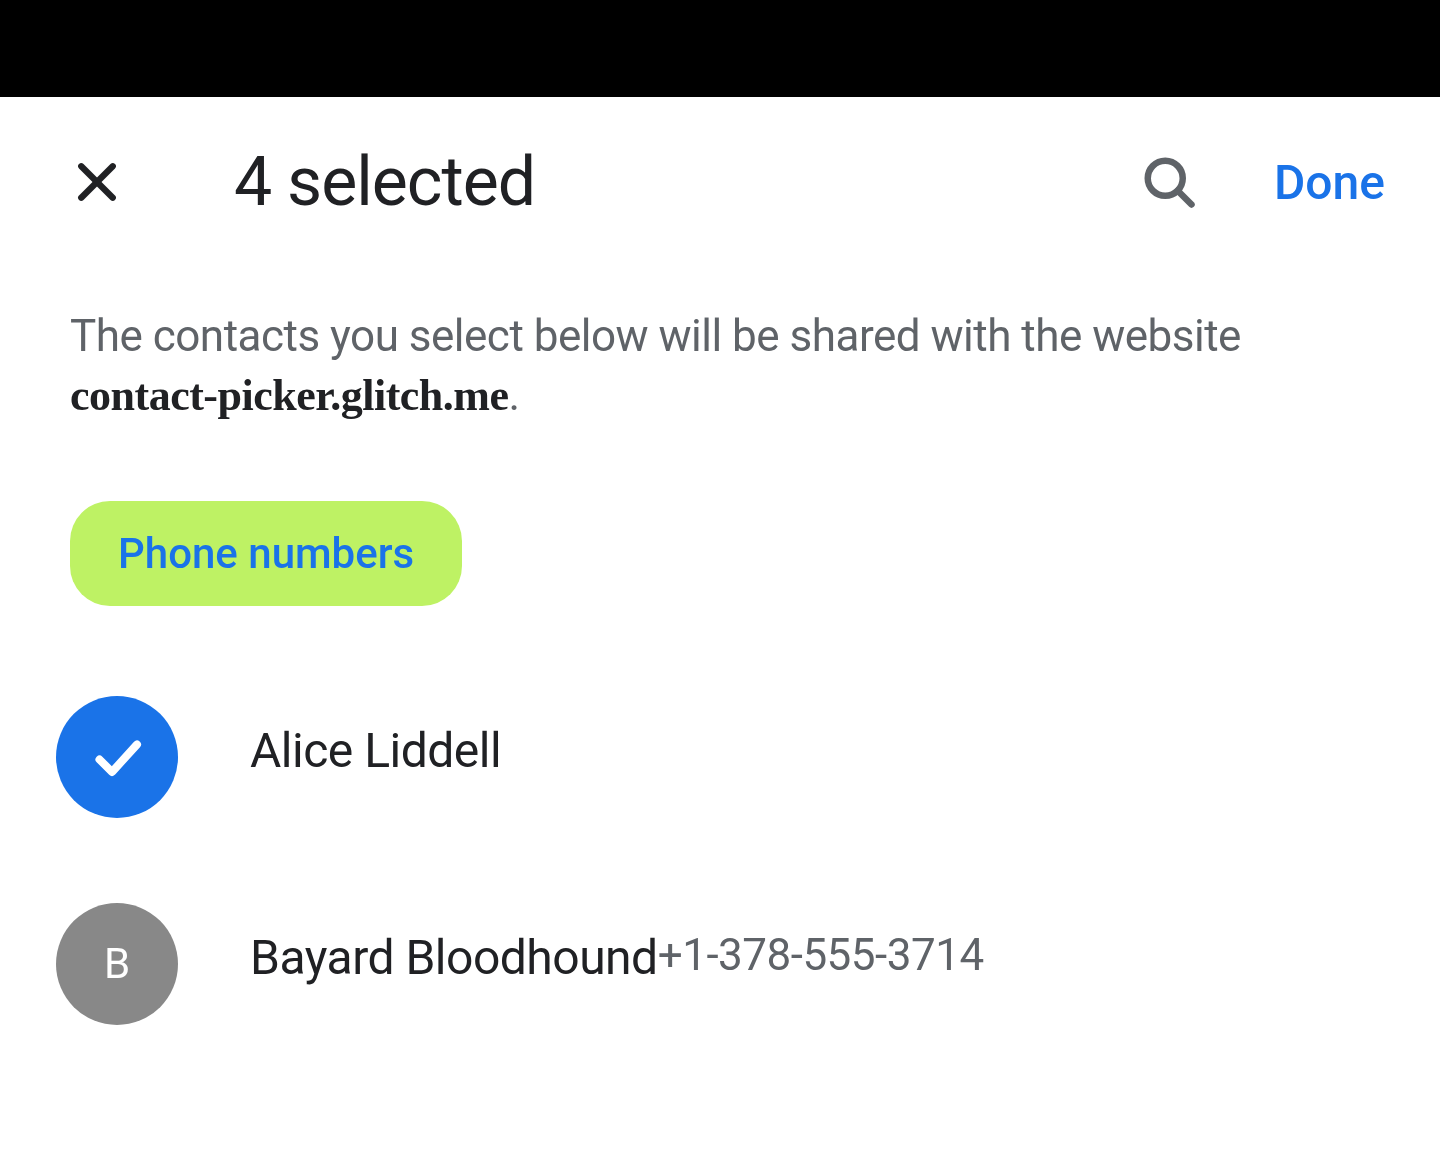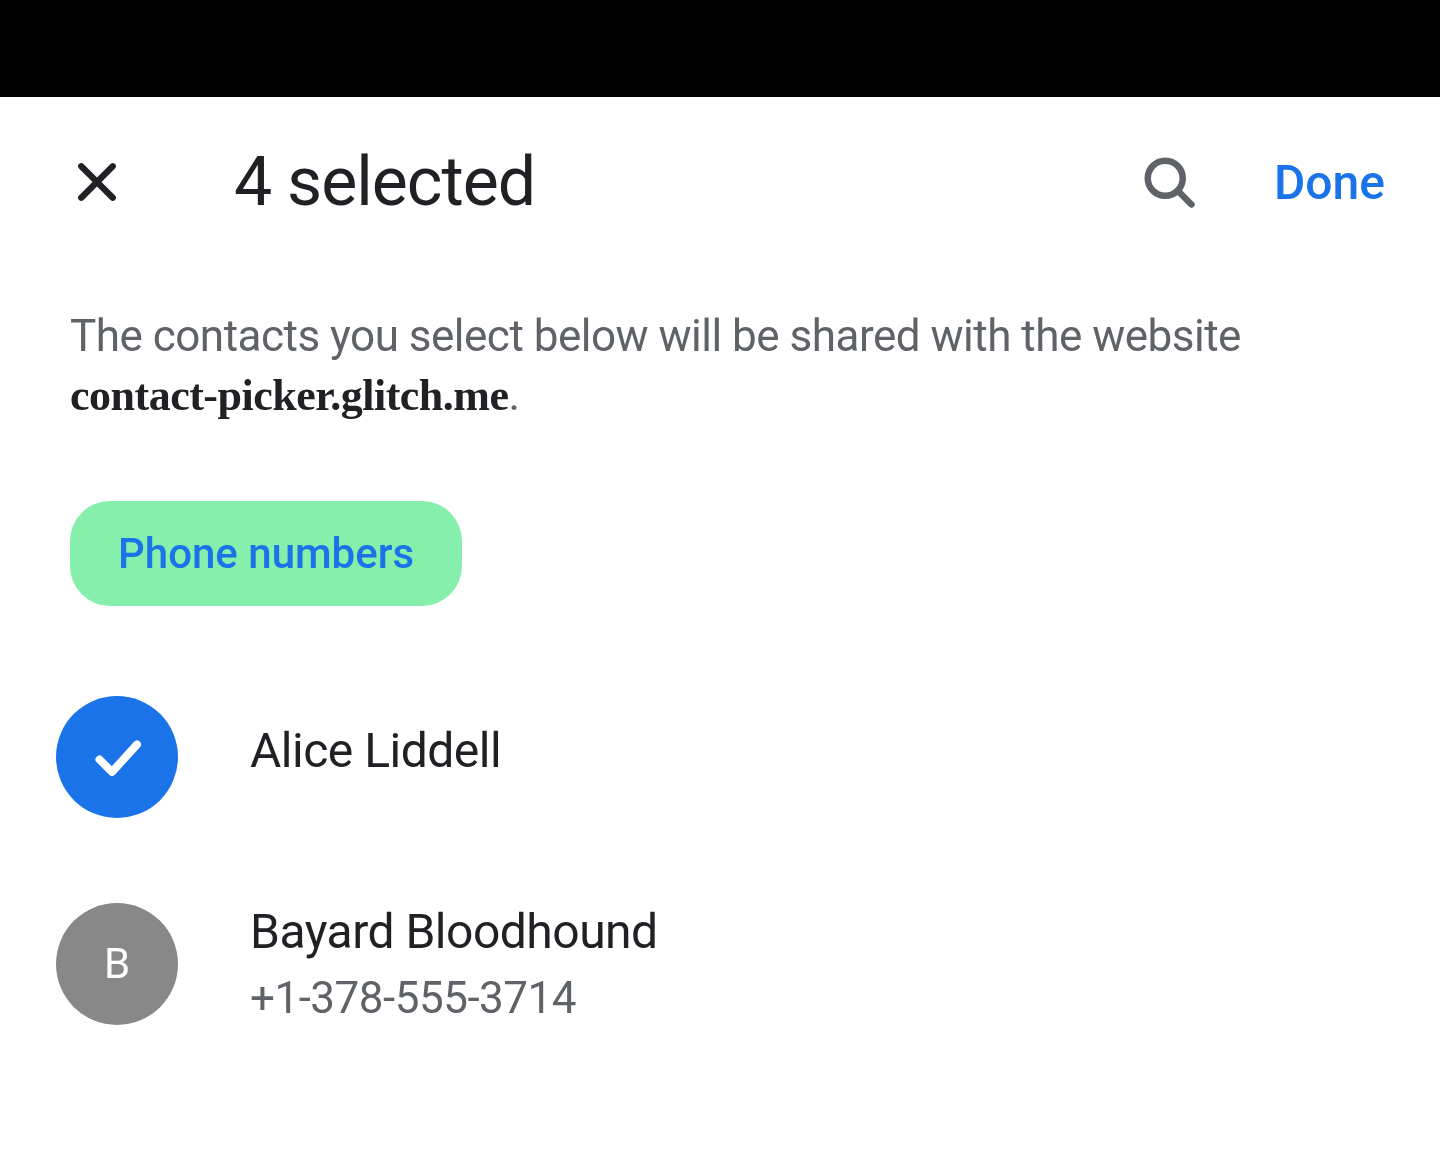--- a/index.html
+++ b/index.html
@@ -61,21 +61,21 @@
     .description .website {
       font-weight: 700;
       color: #202124;
       font-family: Liberation Serif, serif;
     }
     .chip-row {
       padding: 75px 70px 0 70px;
     }
     .chip {
       display: inline-block;
-      background: #86efac;
+      background: #bef264;
       color: #1a73e8;
       font-size: 42px;
       font-weight: 500;
       padding: 28px 48px;
       border-radius: 40px;
       cursor: pointer;
     }
     .contacts-list {
       padding: 90px 0 0 0;
     }
@@ -100,21 +100,21 @@
       background: #1a73e8;
     }
     .avatar.unselected {
       background: #888;
       color: #fff;
       font-size: 42px;
       font-weight: 400;
     }
     .contact-info {
       display: flex;
-      flex-direction: column;
+      flex-direction: row;
     }
     .contact-name {
       font-size: 48px;
       color: #202124;
       font-weight: 400;
       margin-bottom: 12px;
       letter-spacing: -0.5px;
     }
     .contact-phone {
       font-size: 44px;

